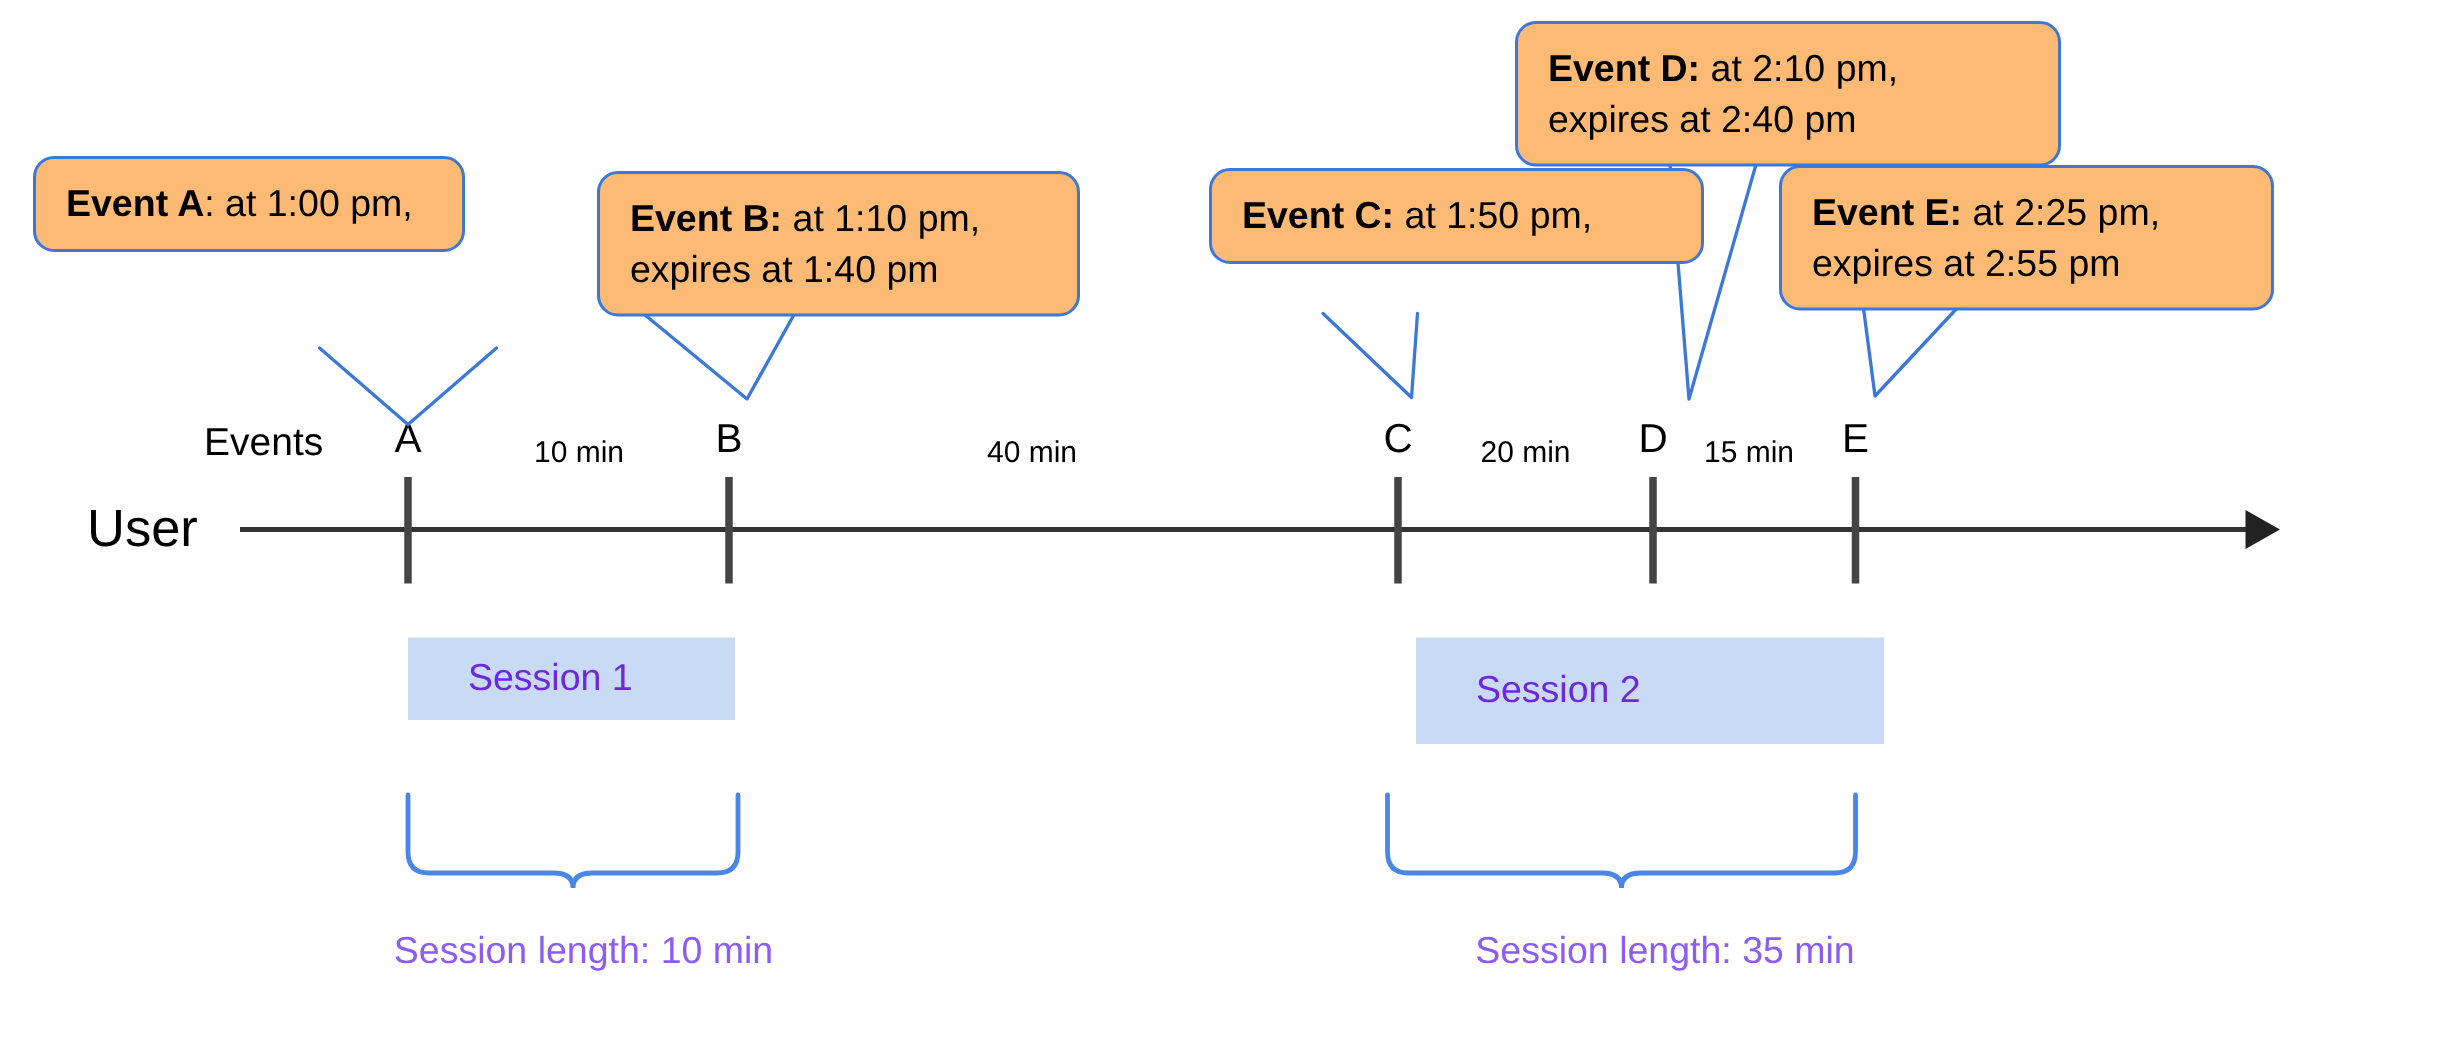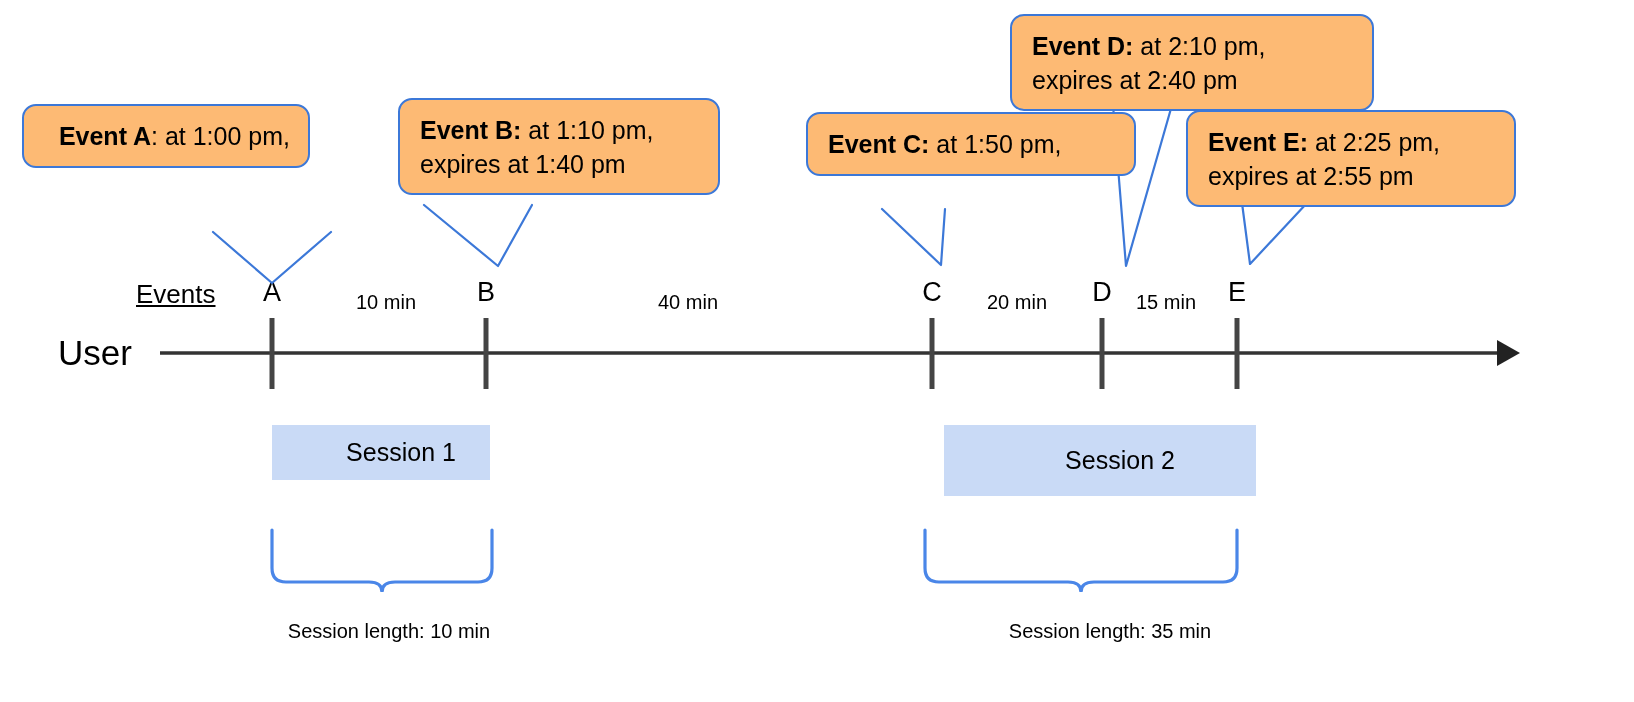--- a/index.html
+++ b/index.html
@@ -42,21 +42,20 @@
     color:#000;
   }
   .user-label{
     left:58px;top:333px;
     font-size:35px;
     text-align:right;
   }
   .events-label{
     left:136px;top:279px;
     font-size:26px;
-    text-decoration:underline;
   }
   .tick-letter{
     position:absolute;
     font-size:27px;
     top:277px;
     transform:translateX(-50%);
     white-space:nowrap;
   }
   .gap-label{
     position:absolute;
@@ -67,35 +66,35 @@
     color:#000;
   }
 
   
   .session-box{
     position:absolute;
     box-sizing:border-box;
     background:#c9daf6;
     display:flex;
     align-items:center;
-    justify-content:center;
+    justify-content:flex-start;
     font-size:25px;
-    color:#000000;
+    color:#6d28d9;
     z-index:3;
     padding-left:40px;
   }
 
   
   .session-len{
     position:absolute;
-    font-size:20px;
+    font-size:25px;
     top:620px;
     transform:translateX(-50%);
     white-space:nowrap;
-    color:#000000;
+    color:#8b5cf6;
     z-index:3;
   }
 </style>
 </head>
 <body>
 
 <div id="stage">
 
   <svg class="tails" viewBox="0 0 1634 702" width="1634" height="702">
 
@@ -103,25 +102,25 @@
 
     <path d="M 424 205 L 498 266 L 532 205" fill="#ffffff" stroke="#3c78d8" stroke-width="2.2" stroke-linejoin="round" stroke-linecap="round"></path>
 
     <path d="M 882 209 L 941 265 L 945 209" fill="#ffffff" stroke="#3c78d8" stroke-width="2.2" stroke-linejoin="round" stroke-linecap="round"></path>
 
     <path d="M 1113 105 L 1126 266 L 1172 105" fill="#ffffff" stroke="#3c78d8" stroke-width="2.2" stroke-linejoin="round" stroke-linecap="round"></path>
 
     <path d="M 1242 203 L 1250 264 L 1307 203" fill="#ffffff" stroke="#3c78d8" stroke-width="2.2" stroke-linejoin="round" stroke-linecap="round"></path>
   </svg>
 
-  <div class="callout" style="left:22px;top:104px;width:288px;text-align:right;">
+  <div class="callout" style="left:22px;top:104px;width:288px;">
     <span class="ev">Event A</span><span>: at 1:00 pm,</span>
   </div>
 
-  <div class="callout" style="left:398px;top:98px;width:322px;">
+  <div class="callout" style="left:398px;top:114px;width:322px;">
     <span class="ev">Event B:</span><span> at 1:10 pm,</span>
     <span class="line2">expires at 1:40 pm</span>
   </div>
 
   <div class="callout" style="left:806px;top:112px;width:330px;">
     <span class="ev">Event C:</span><span> at 1:50 pm,</span>
   </div>
 
   <div class="callout" style="left:1010px;top:14px;width:364px;">
     <span class="ev">Event D:</span><span> at 2:10 pm,</span>

